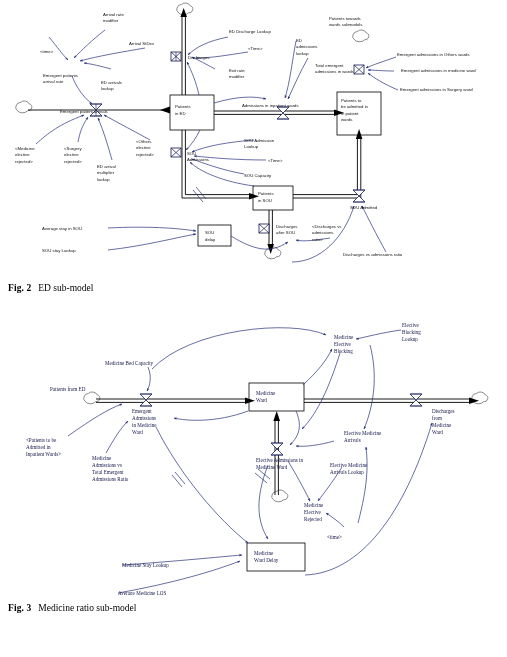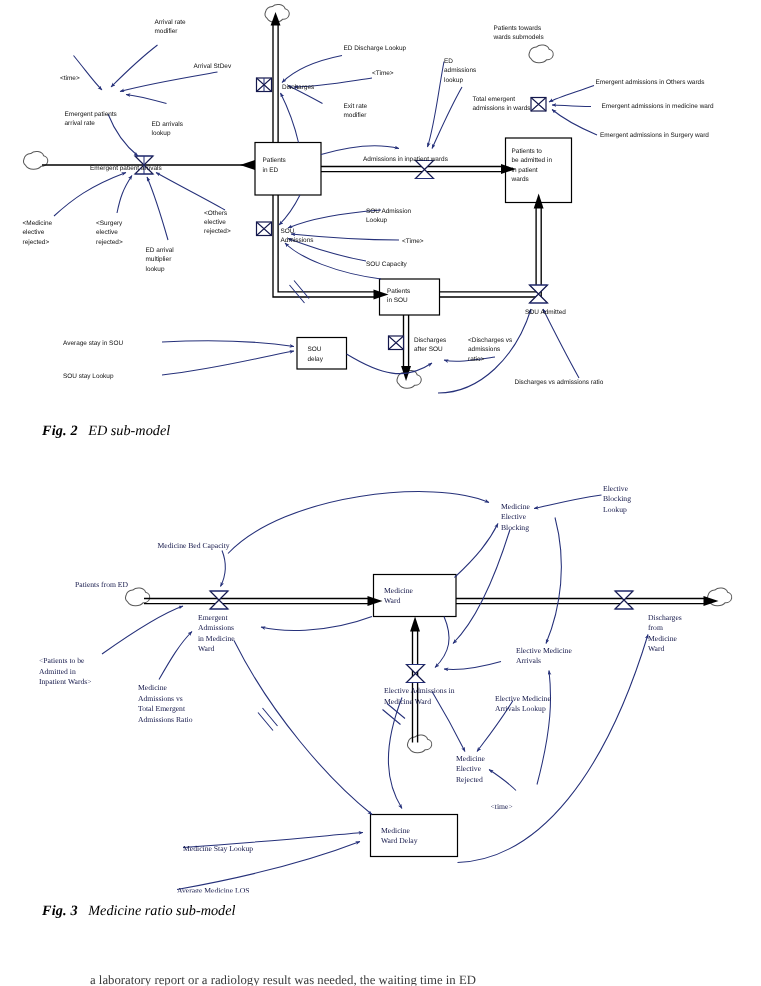--- a/index.html
+++ b/index.html
@@ -4,22 +4,22 @@
 <title>ED and Medicine ward sub-models</title>
 <style>
   html,body{margin:0;padding:0;background:#ffffff;}
   body{width:507px;height:657px;overflow:hidden;
        font-family:"Liberation Serif",serif;color:#000;}
   #page{position:relative;width:507px;height:657px;background:#fff;}
   .fig-wrap{position:absolute;left:0;width:507px;}
   #fig2-wrap{top:0;height:275px;}
   #fig3-wrap{top:305px;height:290px;}
   svg{display:block;}
-  .cap{position:absolute;left:28px;font-family:"Liberation Serif",serif;
-       font-size:9.5px;color:#000;white-space:nowrap;font-style:italic;}
+  .cap{position:absolute;left:8px;font-family:"Liberation Serif",serif;
+       font-size:9.5px;color:#000;white-space:nowrap;}
   .cap b{font-weight:bold;font-size:9.5px;letter-spacing:.1px;}
   .cap .ct{margin-left:7px;}
   #cap2{top:283px;}
   #cap3{top:603px;}
   #tail{position:absolute;left:60px;top:648px;width:400px;height:9px;
         overflow:hidden;font-size:8.5px;color:#3a3a3a;
         font-family:"Liberation Serif",serif;white-space:nowrap;}
   text{font-family:"Liberation Sans",sans-serif;fill:#111;}
   .lbl{font-size:4.3px;}
   .lbl3{font-family:"Liberation Serif",serif;font-size:5.1px;fill:#15184a;}
@@ -317,14 +317,13 @@
     <text class="lbl3" x="432" y="108"><tspan x="432" dy="0">Discharges</tspan><tspan x="432" dy="7">from</tspan><tspan x="432" dy="7">Medicine</tspan><tspan x="432" dy="7">Ward</tspan></text>
     <text class="lbl3" x="122" y="262">Medicine Stay Lookup</text>
     <text class="lbl3" x="118" y="290">Average Medicine LOS</text>
   </svg>
   </div>
 
   <div class="cap" id="cap3">
     <b>Fig. 3</b><span class="ct">Medicine ratio sub-model</span>
   </div>
 
-  <div id="tail">a laboratory report or a radiology result was needed, the waiting time in ED</div>
 </div>
 
 </body></html>

